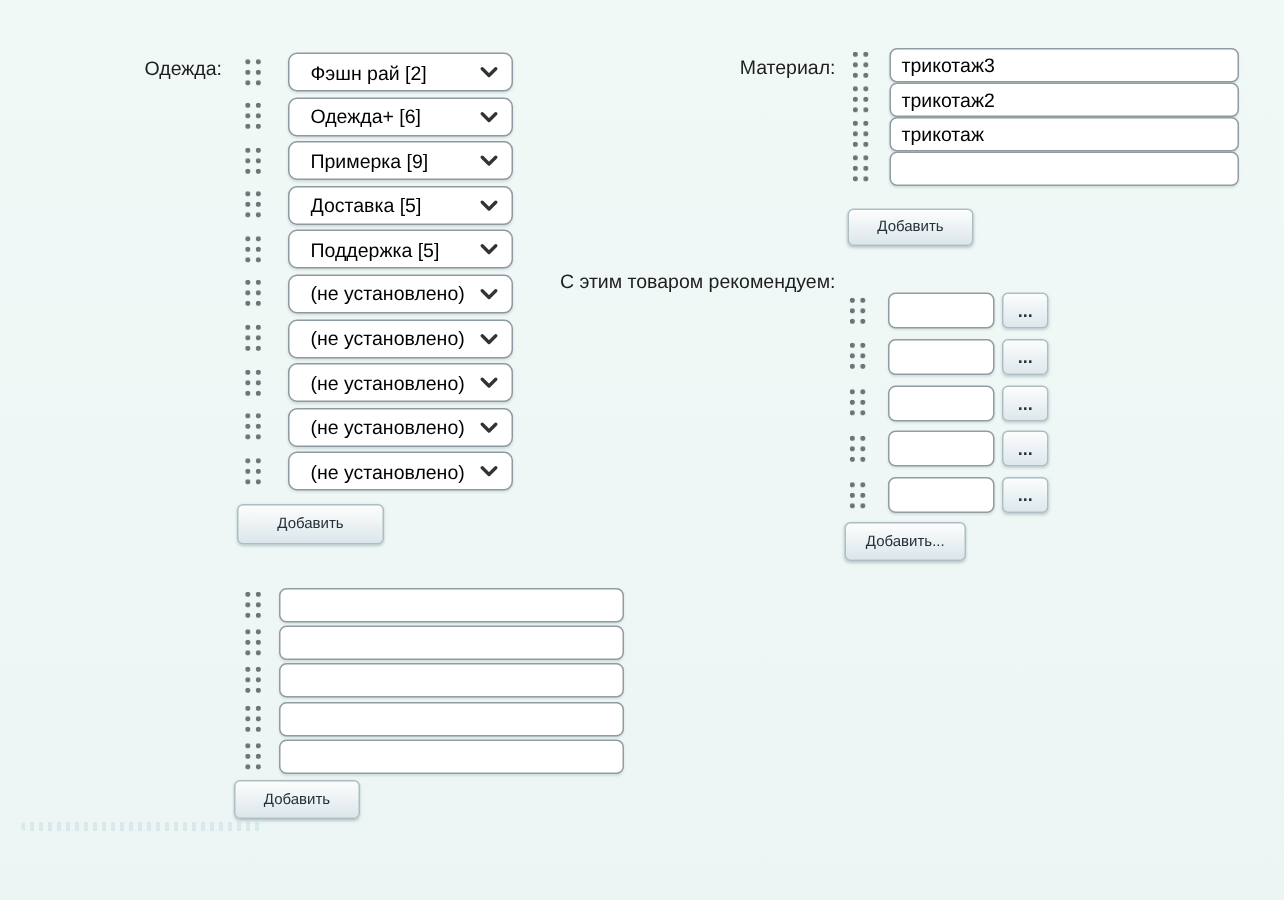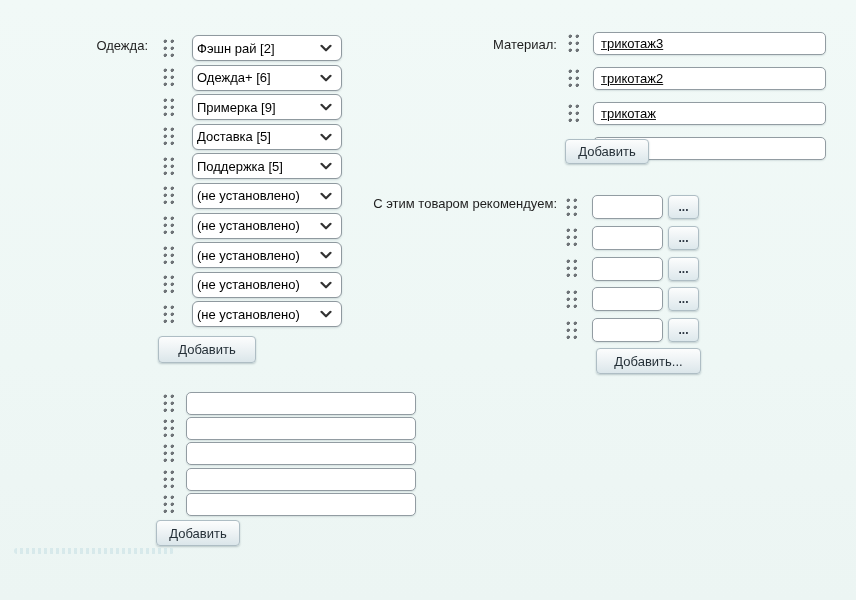--- a/index.html
+++ b/index.html
@@ -14,66 +14,66 @@
   .row{display:flex;align-items:center;}
   .handle{
     width:13px;height:19px;flex:0 0 13px;cursor:grab;
     background-image:radial-gradient(circle at 2.2px 2.2px,#6e7377 1.5px,rgba(110,115,119,0) 1.9px);
     background-size:7px 7px;background-position:0 0;background-repeat:repeat;
   }
   .select{
     position:relative;width:150px;height:26px;box-sizing:border-box;
     background:#fff;border:1px solid #8f999f;border-radius:6px;
     box-shadow:0 1px 2px rgba(60,85,95,.18);
-    display:flex;align-items:center;padding:0 26px 0 4px;cursor:pointer;
+    display:flex;align-items:center;padding:0 26px 0 14px;cursor:pointer;
   }
   .select-text{font-size:13px;color:#000;white-space:nowrap;overflow:hidden;}
   .chevron{position:absolute;right:9px;top:50%;transform:translateY(-46%);line-height:0;}
   .tinput{
     box-sizing:border-box;height:23px;background:#fff;
     border:1px solid #929ca2;border-radius:5px;
     box-shadow:0 1px 1.5px rgba(60,85,95,.15);
     font-family:inherit;font-size:13px;color:#000;padding:1px 7px;outline:none;
   }
   .btn{
     position:absolute;box-sizing:border-box;
     border:1px solid #aebdc4;border-radius:4px;
     background:linear-gradient(180deg,#fcfdfd 0%,#eef3f5 45%,#dbe6ea 100%);
     box-shadow:0 1px 2px rgba(50,80,90,.28);
-    font-family:inherit;font-size:13px;color:#253038;cursor:pointer;
+    font-family:inherit;font-size:10px;color:#253038;cursor:pointer;
     display:flex;align-items:center;justify-content:center;padding:0;
   }
   .browse-btn{
     box-sizing:border-box;width:31px;height:24px;margin-left:5px;
     border:1px solid #aebdc4;border-radius:4px;
     background:linear-gradient(180deg,#fcfdfd 0%,#eef3f5 45%,#dde8ec 100%);
     box-shadow:0 1px 2px rgba(50,80,90,.25);
     font-family:inherit;font-size:12px;font-weight:bold;color:#2a3540;
     cursor:pointer;display:flex;align-items:center;justify-content:center;line-height:1;
   }
   
   .brand-label{left:20px;width:128px;top:38px;}
   .brand-rows{left:163px;top:35px;}
   .brand-rows .row{margin-bottom:3.6px;}
   .brand-rows .handle{margin-right:16px;}
   .brand-add{left:158px;top:336px;width:98px;height:27px;}
 
   .material-label{left:400px;width:157px;top:37px;}
   .material-rows{left:568px;top:32px;}
-  .material-rows .row{margin-bottom:12px;text-decoration:underline;}
+  .material-rows .row{margin-bottom:0;}
   .material-rows .handle{margin-right:12px;}
   .material-rows .tinput{width:233px;}
   .material-add{left:565px;top:139px;width:84px;height:25px;}
 
-  .recommend-label{left:320px;width:237px;top:196px;}
+  .recommend-label{left:320px;width:237px;top:180px;}
   .recommend-rows{left:566px;top:195px;}
   .recommend-rows .row{margin-bottom:6.8px;}
   .recommend-rows .handle{margin-right:13px;}
   .recommend-rows .tinput{width:71px;height:24px;}
-  .recommend-add{left:563px;top:348px;width:105px;height:26px;margin-left:33px;}
+  .recommend-add{left:563px;top:348px;width:81px;height:26px;}
 
   .plural-label{left:10px;width:137px;top:397px;}
   .plural-rows{left:163px;top:392px;}
   .plural-rows .row{margin-bottom:2.2px;}
   .plural-rows .handle{margin-right:10px;}
   .plural-rows .tinput{width:230px;}
   .plural-add{left:156px;top:520px;width:84px;height:26px;}
 
   .ghost-strip{
     position:absolute;left:14px;top:548px;width:160px;height:6px;border-radius:3px;

